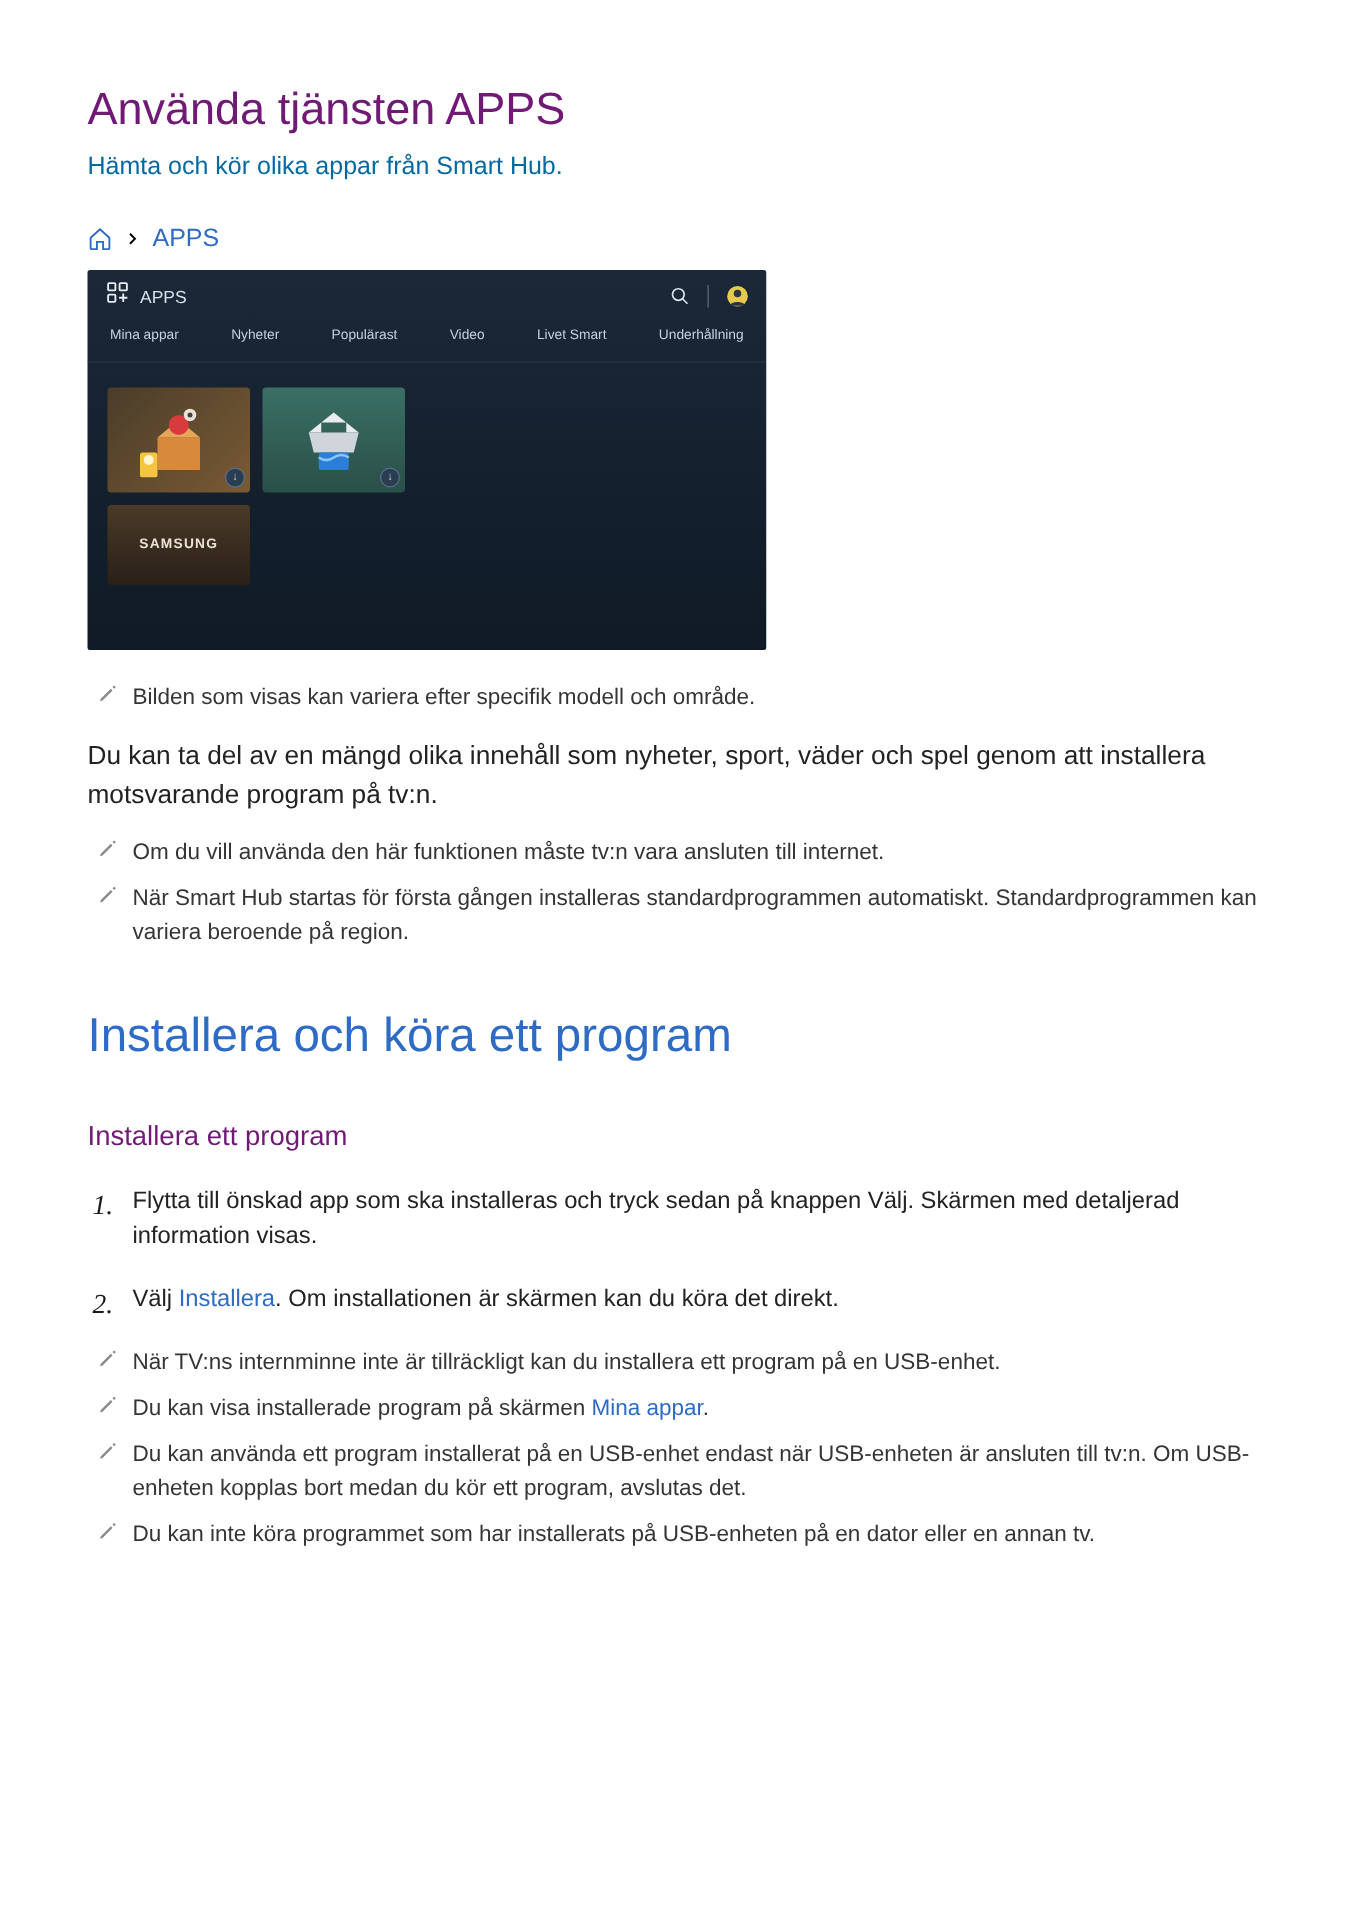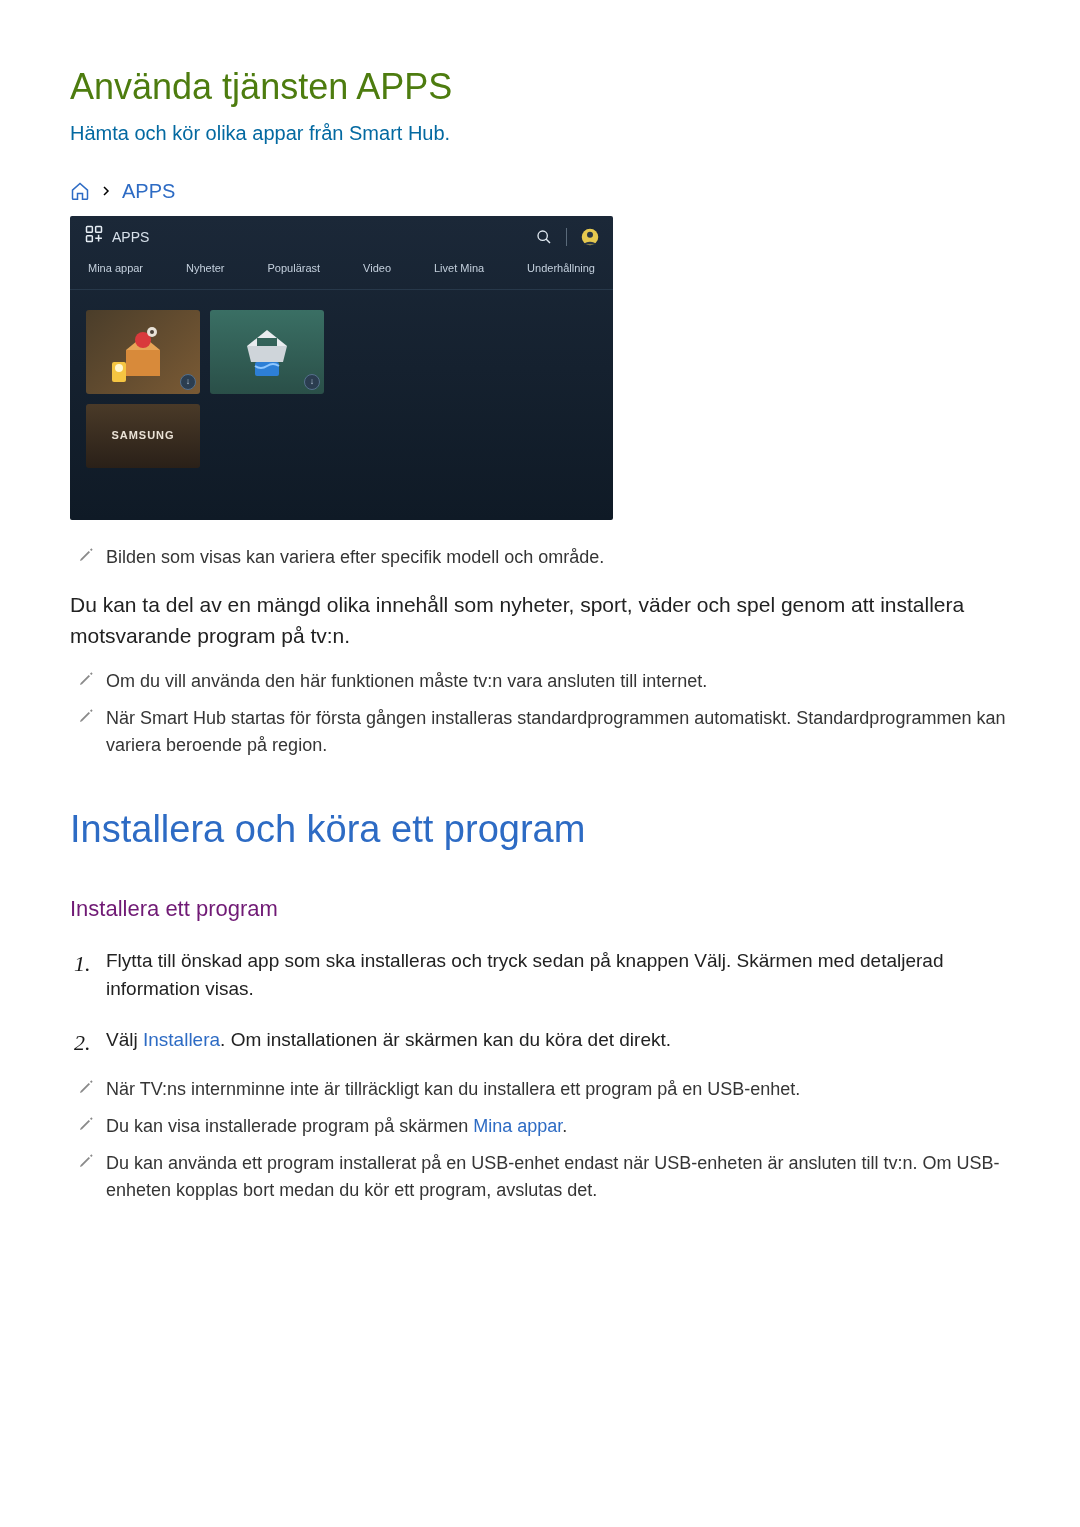--- a/index.html
+++ b/index.html
@@ -6,21 +6,21 @@
   body {
     font-family: -apple-system, BlinkMacSystemFont, "Segoe UI", Arial, sans-serif;
     background: #fff;
     color: #222;
     width: 1080px;
     min-height: 1527px;
     padding: 60px 70px;
     font-size: 19px;
     line-height: 1.5;
   }
-  h1 { color: #4d7c0f; font-size: 36px; font-weight: 500; margin-bottom: 4px; }
+  h1 { color: #701a75; font-size: 36px; font-weight: 500; margin-bottom: 4px; }
   .subtitle { color: #0369a1; font-size: 20px; margin-bottom: 28px; }
   .breadcrumb { display: flex; align-items: center; gap: 10px; color: #2d6bc4; font-size: 20px; margin-bottom: 10px; }
   .home-icon { display: inline-flex; }
   .chev { color: #000; font-size: 18px; }
   .apps-screen {
     background: linear-gradient(#1b2838, #0f1a26);
     width: 543px;
     color: #d6e0ea;
     border-radius: 2px;
     overflow: hidden;
@@ -145,21 +145,21 @@
             <path d="M4 22c1-5 15-5 16 0" fill="#2a3644"></path>
           </svg>
       </span>
     </div>
   </div>
   <div class="tabs">
     <span class="tab">Mina appar</span>
     <span class="tab">Nyheter</span>
     <span class="tab">Populärast</span>
     <span class="tab">Video</span>
-    <span class="tab">Livet Mina</span>
+    <span class="tab">Livet Smart</span>
     <span class="tab">Underhållning</span>
   </div>
   <div class="apps-body">
     <div class="app-row">
       <div class="tile tile-1">
         <svg width="70" height="60" viewBox="0 0 70 60">
           <rect x="18" y="28" width="34" height="26" fill="#d88a3a"></rect>
           <path d="M18 28 L35 14 L52 28 Z" fill="#e6a557"></path>
           <circle cx="35" cy="18" r="8" fill="#d93a3c"></circle>
           <circle cx="44" cy="10" r="5" fill="#e8e2d8"></circle>
@@ -245,13 +245,21 @@
     <span>Du kan visa installerade program på skärmen </span><span class="link-inline">Mina appar</span><span>.</span>
   </div>
   <div class="note">
     <span class="pencil-icon">
       <svg width="16" height="16" viewBox="0 0 24 24" fill="#8a8a8a">
           <path d="M3 21l3-1 12-12-2-2L4 18l-1 3zM18 4l2 2 2-2-2-2-2 2z"></path>
         </svg>
     </span>
     <span>Du kan använda ett program installerat på en USB-enhet endast när USB-enheten är ansluten till tv:n. Om USB-enheten kopplas bort medan du kör ett program, avslutas det.</span>
   </div>
+  <div class="note">
+    <span class="pencil-icon">
+      <svg width="16" height="16" viewBox="0 0 24 24" fill="#8a8a8a">
+          <path d="M3 21l3-1 12-12-2-2L4 18l-1 3zM18 4l2 2 2-2-2-2-2 2z"></path>
+        </svg>
+    </span>
+    <span>Du kan inte köra programmet som har installerats på USB-enheten på en dator eller en annan tv.</span>
+  </div>
 </div>
 
 </body></html>

